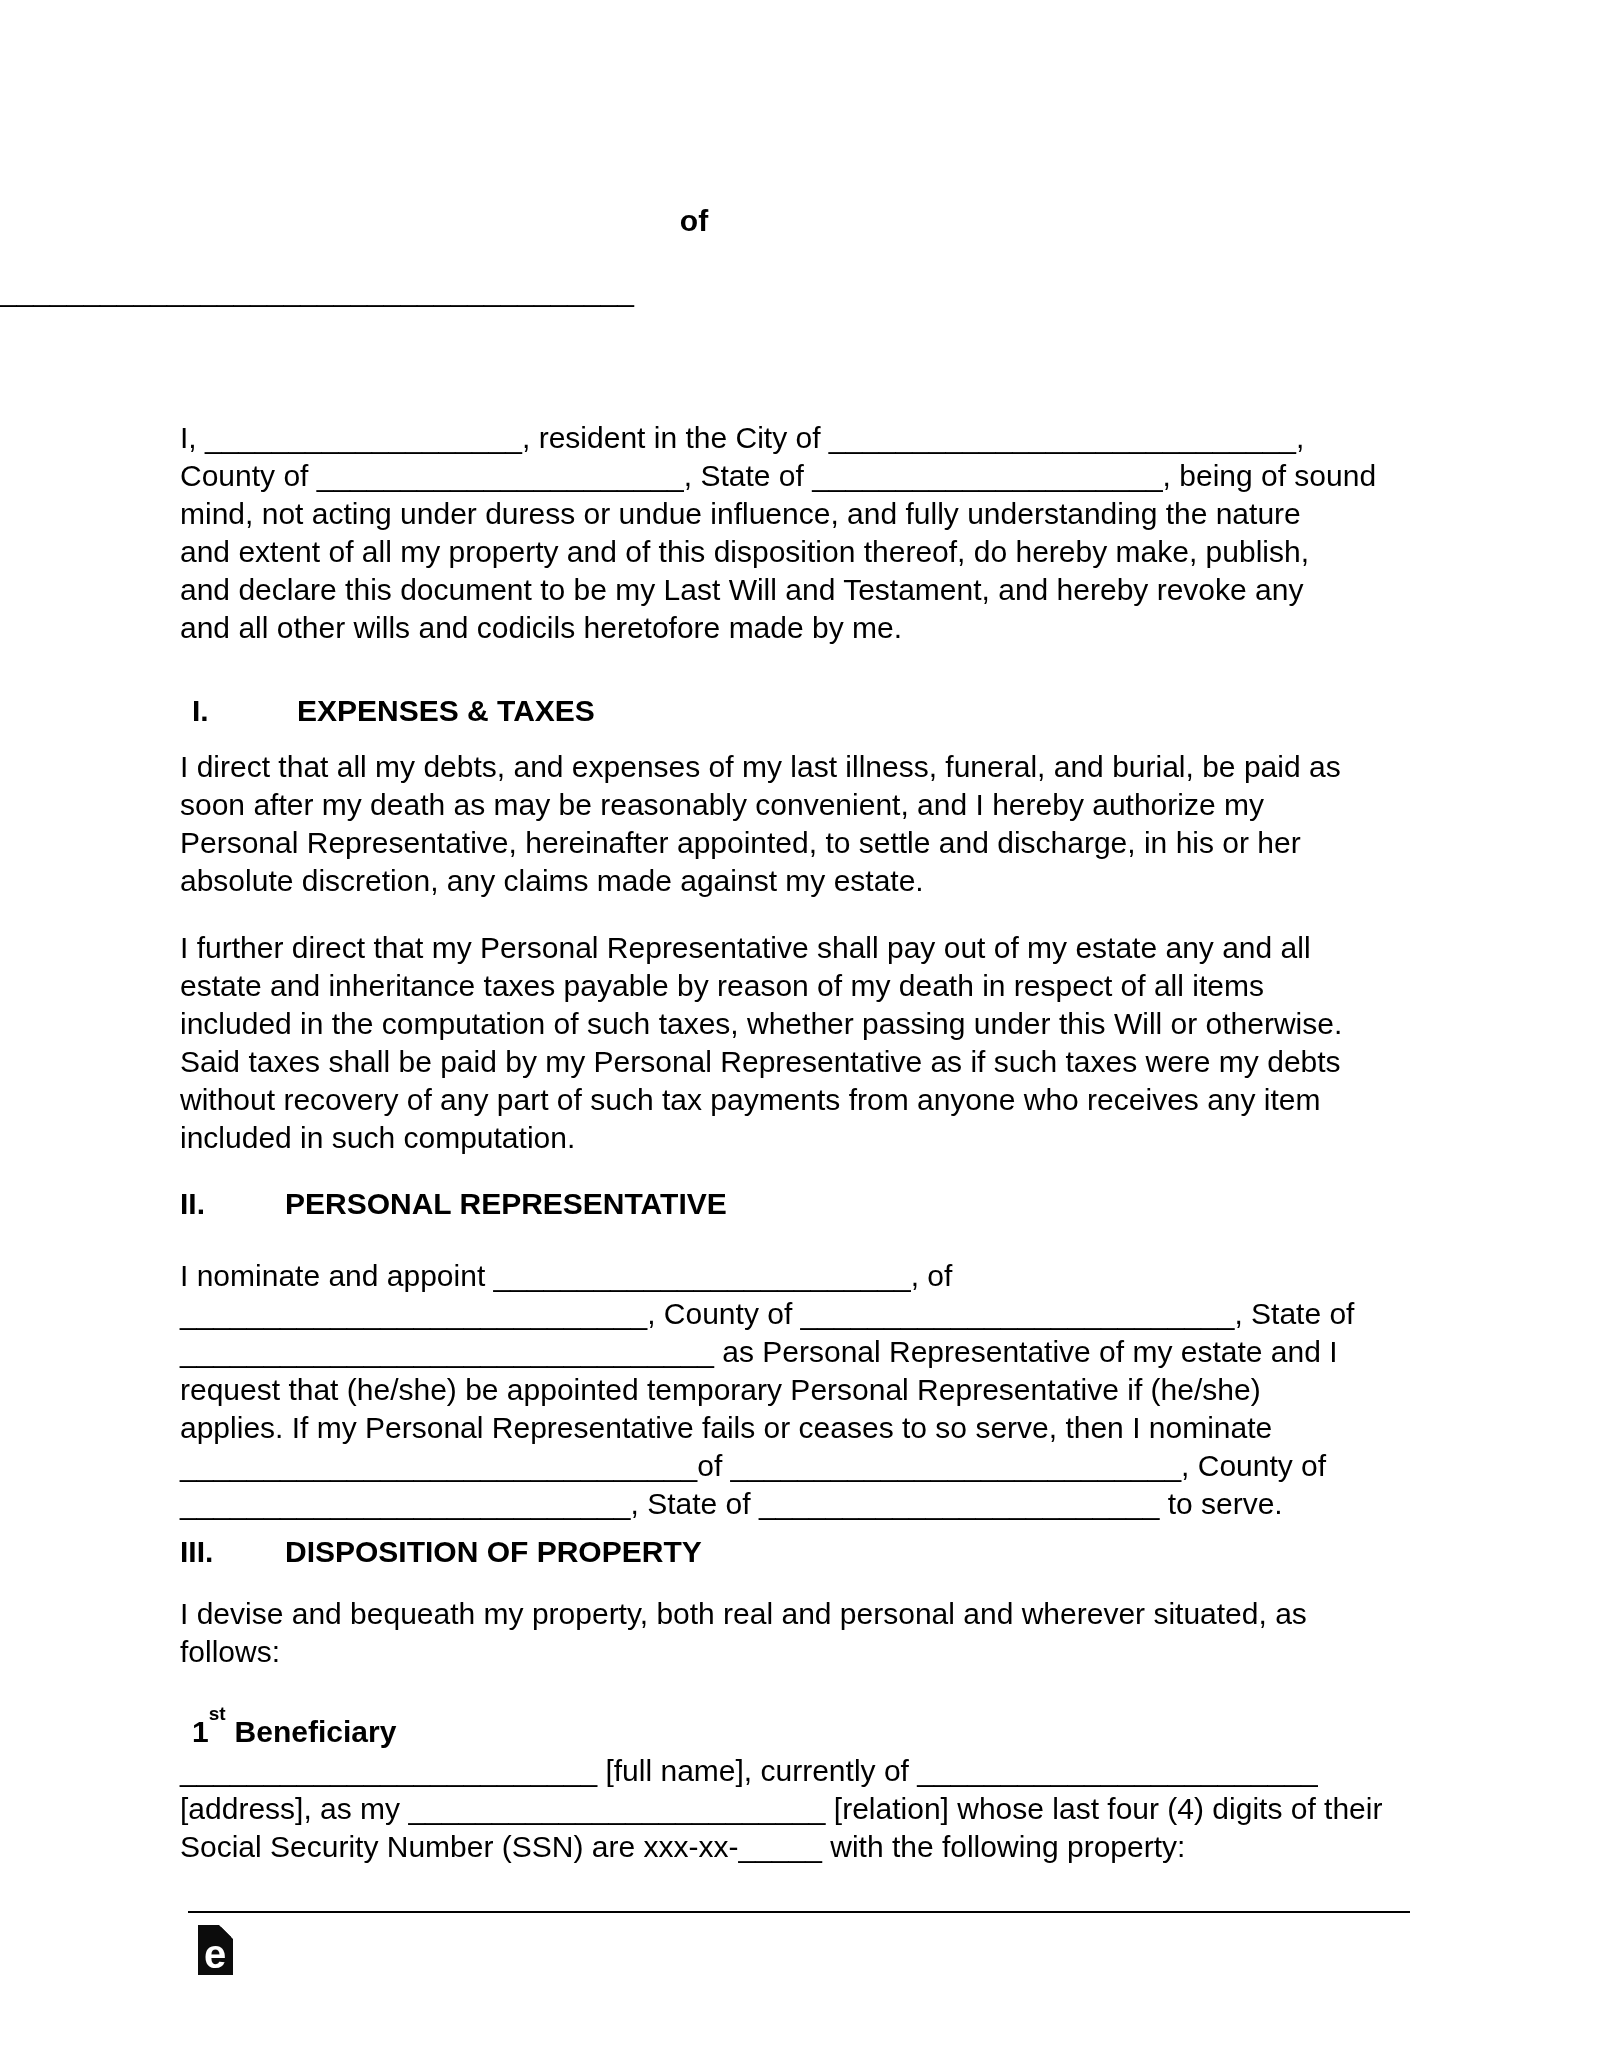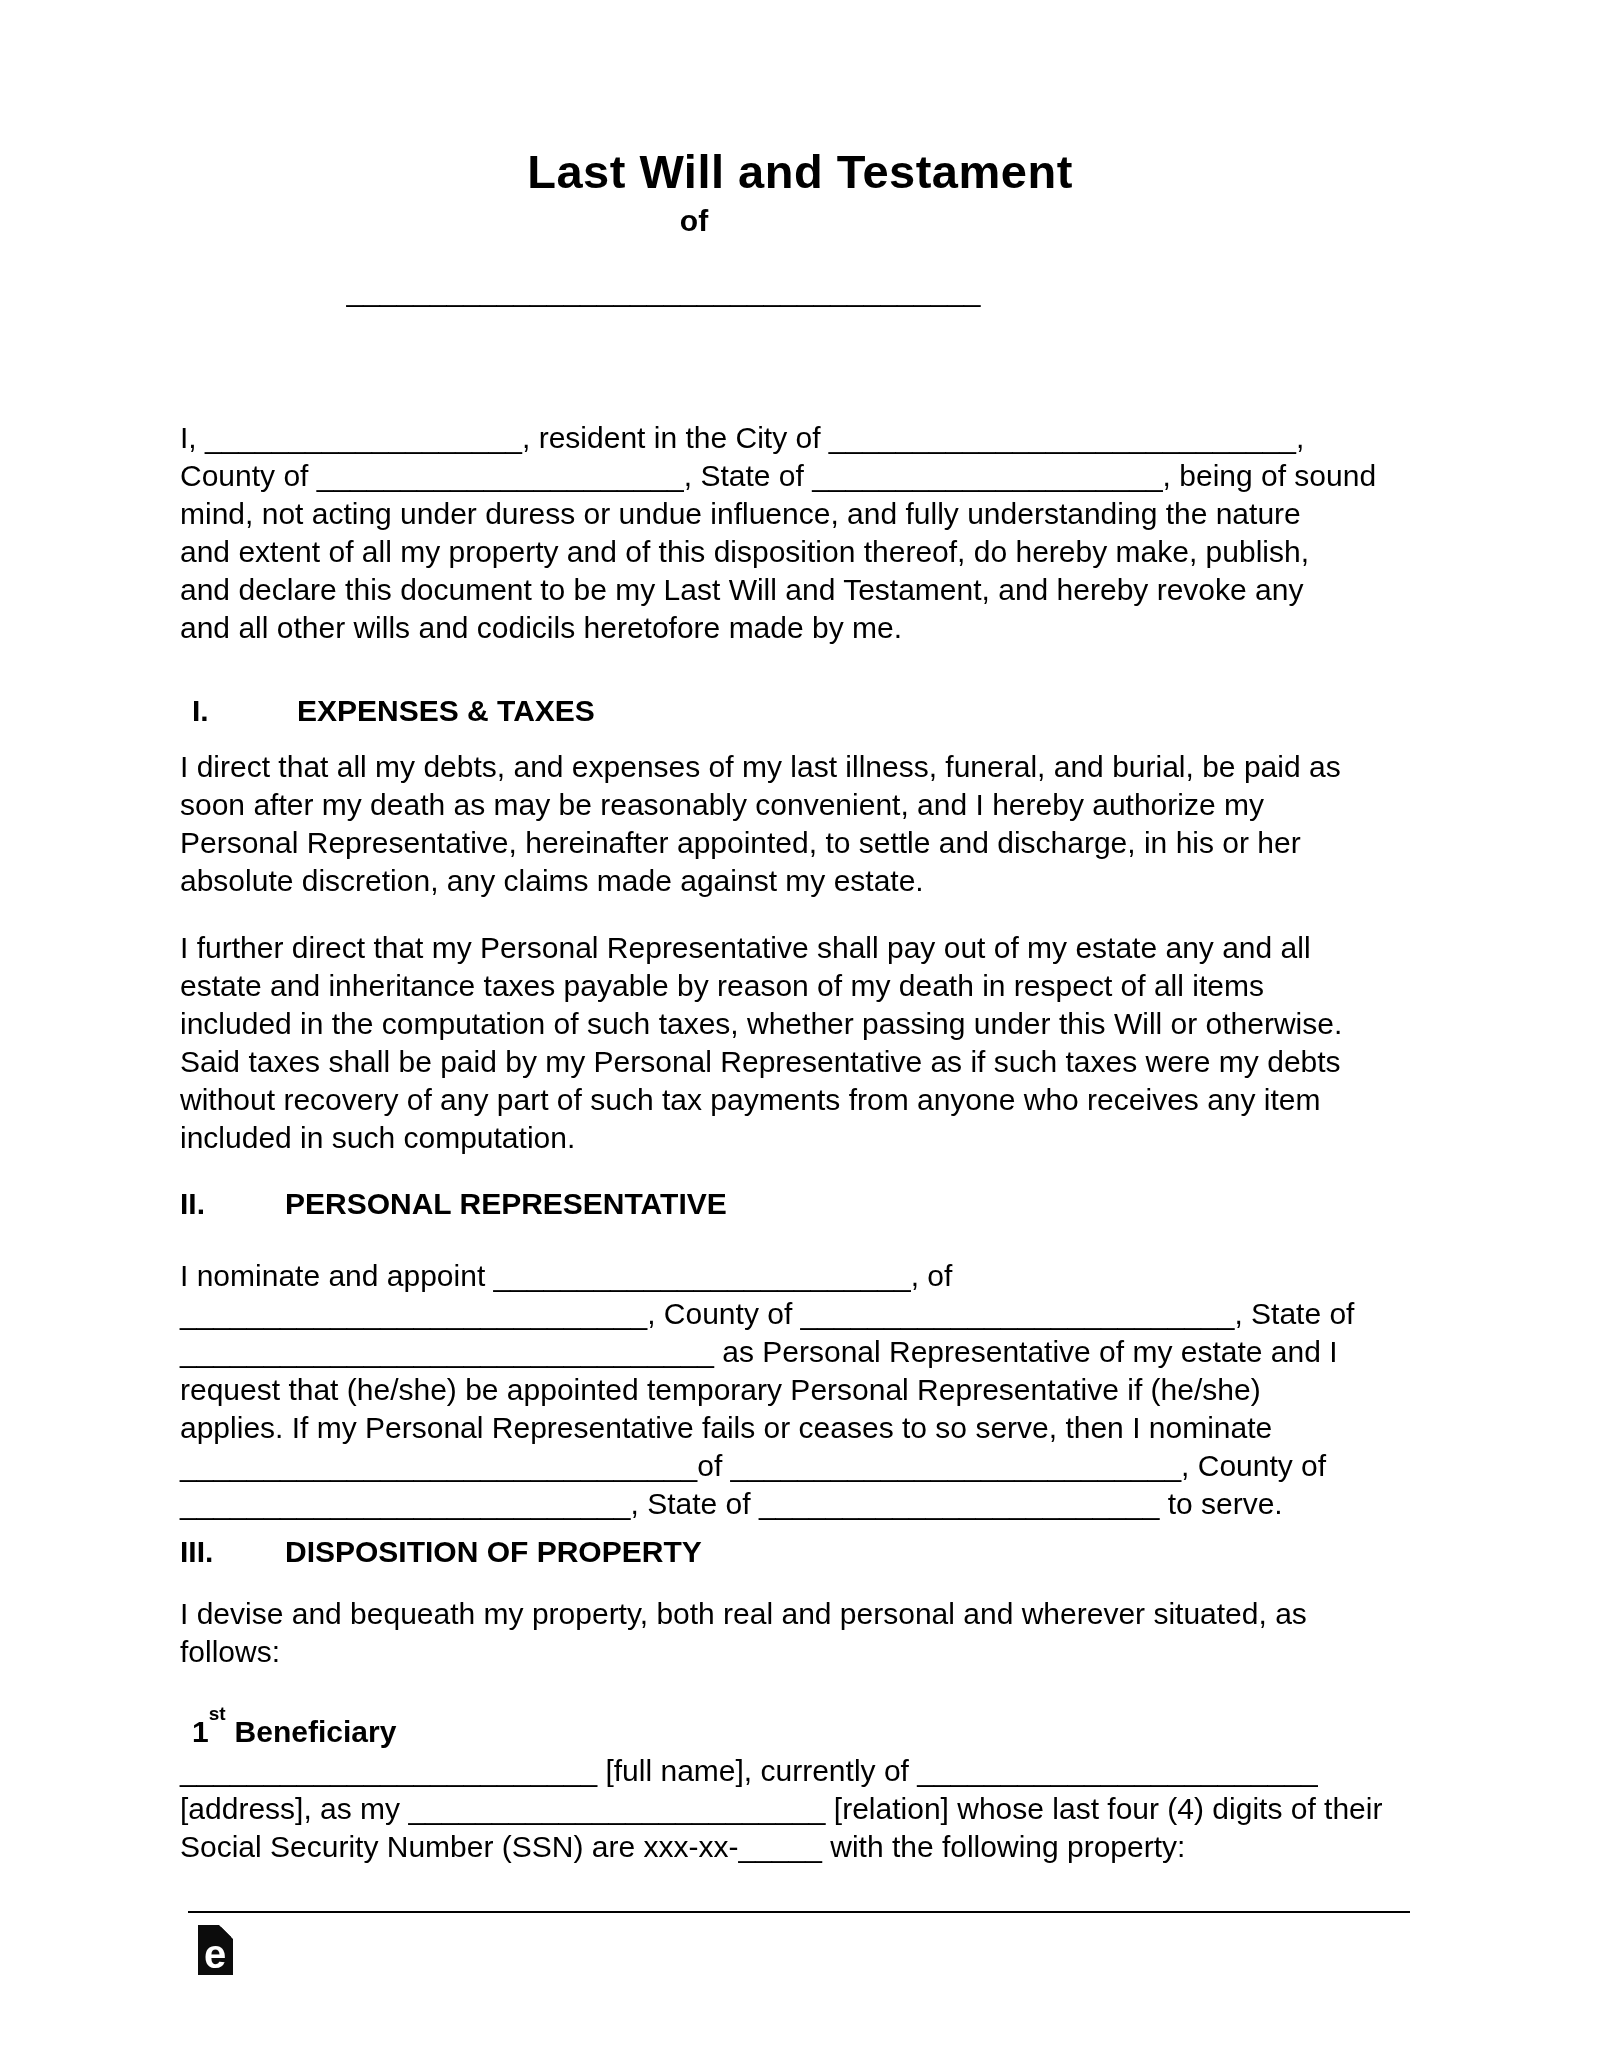--- a/index.html
+++ b/index.html
@@ -36,21 +36,21 @@
     text-align: center;
     font-size: 30px;
     line-height: 36px;
     font-weight: bold;
   }
   .name-blank {
     position: absolute;
     top: 272px;
     left: 0;
     width: 1327px;
-    text-align: center;
+    text-align: left;
     font-size: 30px;
     line-height: 38px;
     white-space: pre;
   }
   .para {
     position: absolute;
     left: 180px;
     margin: 0;
     font-size: 30px;
     line-height: 38px;
@@ -109,21 +109,20 @@
     width: 35px;
     height: 50px;
     cursor: pointer;
   }
 </style>
 </head>
 <body>
 
 <div class="page">
 
-  <h1 class="doc-title">Last Will and Testament</h1>
   <div class="doc-subtitle">of</div>
   <div class="name-blank">______________________________________</div>
 
   <p class="para pos-opening">I, ___________________, resident in the City of ____________________________,
 County of ______________________, State of _____________________, being of sound
 mind, not acting under duress or undue influence, and fully understanding the nature
 and extent of all my property and of this disposition thereof, do hereby make, publish,
 and declare this document to be my Last Will and Testament, and hereby revoke any
 and all other wills and codicils heretofore made by me.</p>
 

